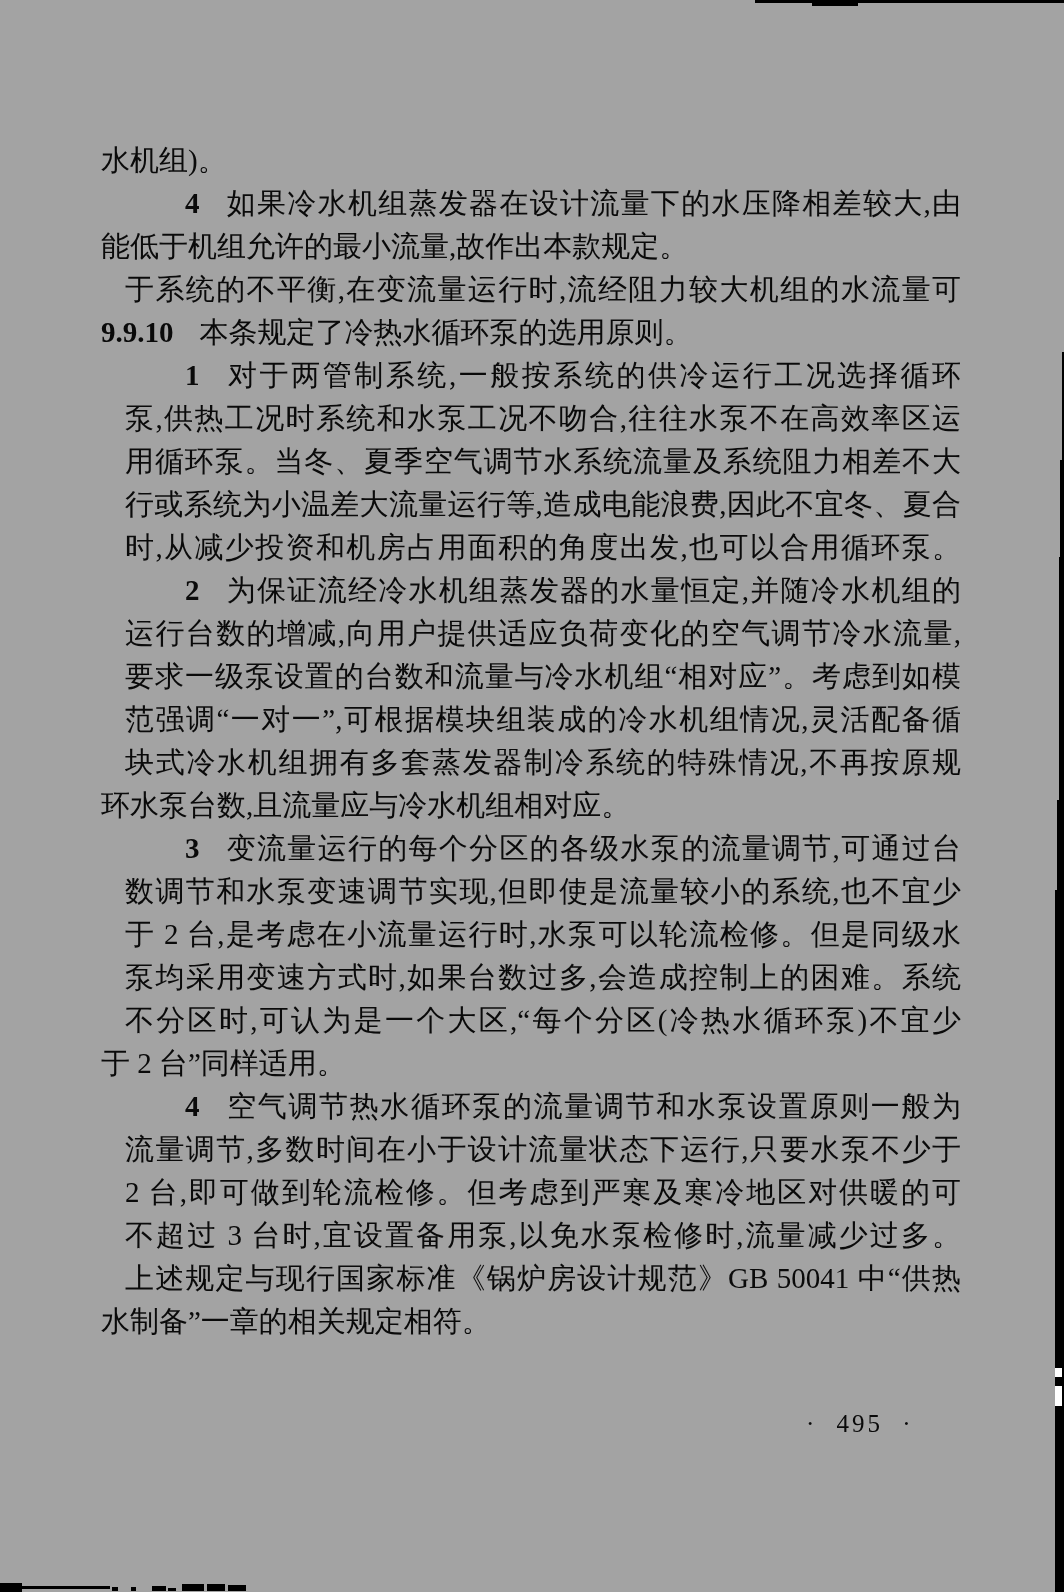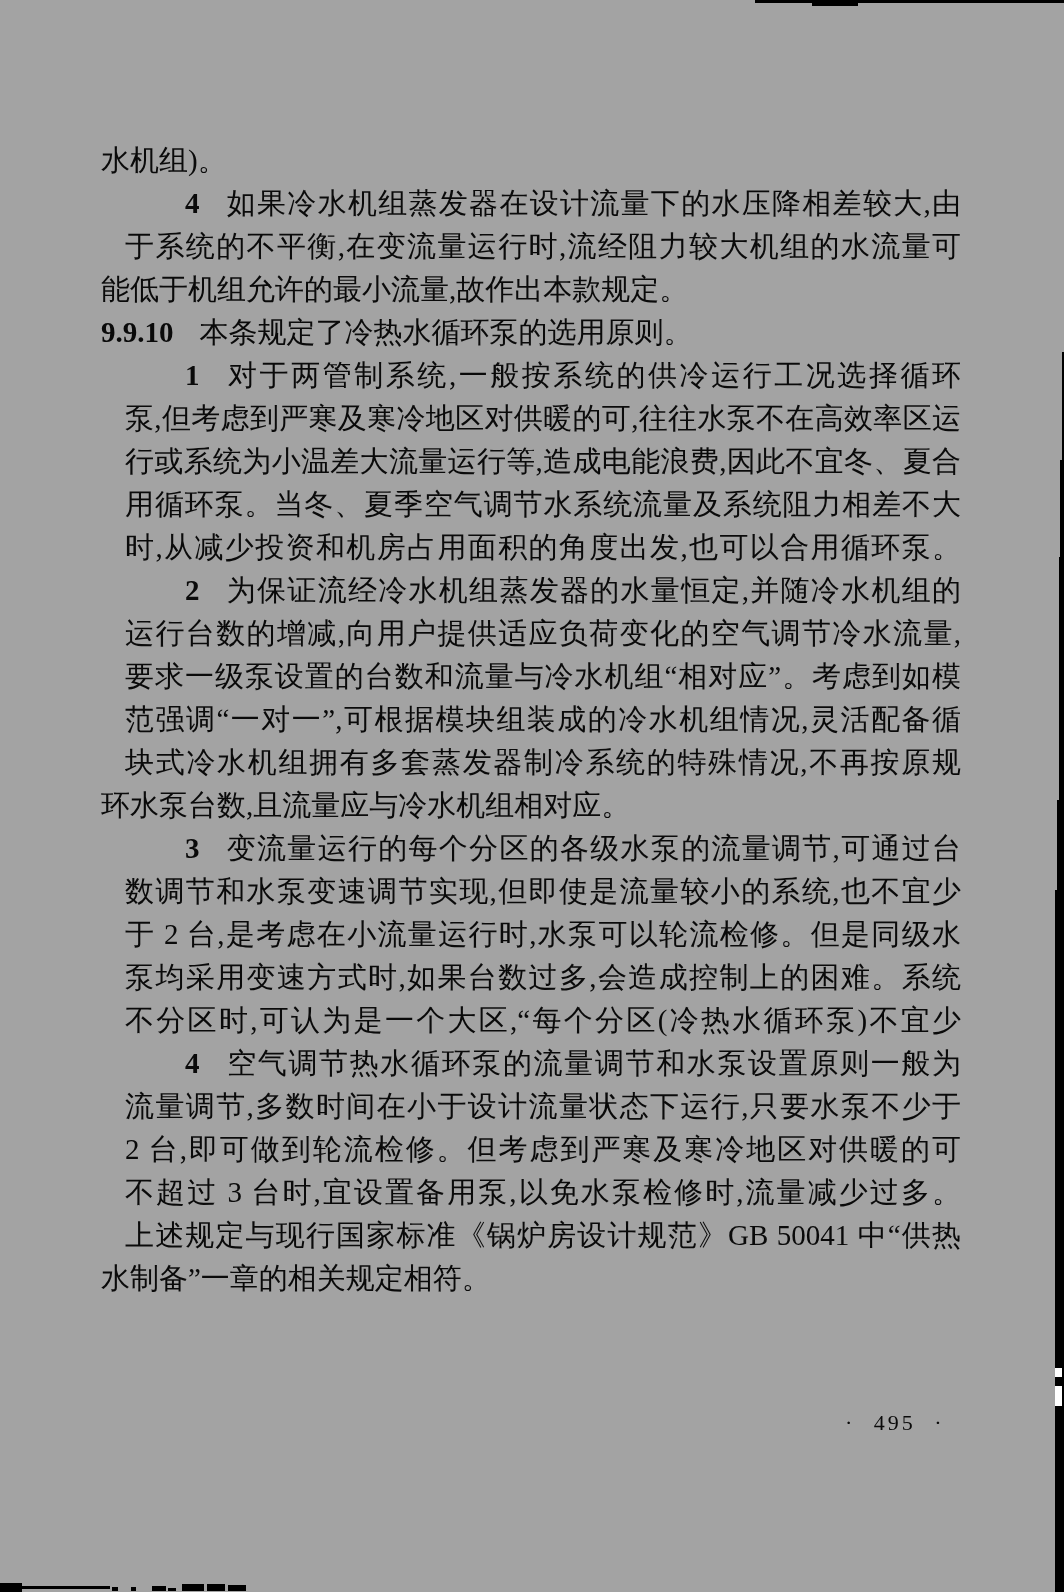--- a/index.html
+++ b/index.html
@@ -23,22 +23,22 @@
   .line.j{
     text-align:justify;
     text-align-last:justify;
     margin-left:24px;
   }
   .line.ind{text-indent:60px;}
   .seg{display:inline;}
   .seg.b{font-weight:bold;}
   .seg.gap{margin-right:26px;}
   .pagenum{
-    position:absolute;top:1410px;left:845px;
-    font-size:22px;letter-spacing:3px;word-spacing:10px;
+    position:absolute;top:1410px;left:806px;
+    font-size:25px;letter-spacing:3px;word-spacing:10px;
     color:#0a0a0a;
   }
   
   .art{position:absolute;background:#000;}
   .art.white{background:#fff;}
   .a-top-bar{left:755px;top:0;width:309px;height:3px;}
   .a-top-tick{left:812px;top:3px;width:46px;height:3px;}
   .a-r1{right:0;top:352px;width:2px;height:108px;}
   .a-r2{right:0;top:460px;width:4px;height:97px;}
   .a-r3{right:0;top:557px;width:5px;height:243px;}
@@ -57,39 +57,40 @@
   .a-b9{left:228px;top:1585px;width:18px;height:6px;}
 </style>
 </head>
 <body>
 
 <div class="page">
 
   <div class="textblock" id="textblock">
       <div class="line"><span class="seg">水机组)。</span></div>
       <div class="line j ind"><span class="seg b gap">4</span><span class="seg">如果冷水机组蒸发器在设计流量下的水压降相差较大,由</span></div>
+      <div class="line"><span class="seg">能低于机组允许的最小流量,故作出本款规定。</span></div>
       <div class="line j"><span class="seg">于系统的不平衡,在变流量运行时,流经阻力较大机组的水流量可</span></div>
-      <div class="line"><span class="seg">能低于机组允许的最小流量,故作出本款规定。</span></div>
       <div class="line"><span class="seg b gap">9.9.10</span><span class="seg">本条规定了冷热水循环泵的选用原则。</span></div>
       <div class="line j ind"><span class="seg b gap">1</span><span class="seg">对于两管制系统,一般按系统的供冷运行工况选择循环</span></div>
-      <div class="line j"><span class="seg">泵,但考虑到严寒及寒冷地区对供暖的可,往往水泵不在高效率区运</span></div>
+      <div class="line j"><span class="seg">泵,供热工况时系统和水泵工况不吻合,往往水泵不在高效率区运</span></div>
+      <div class="line j"><span class="seg">用循环泵。当冬、夏季空气调节水系统流量及系统阻力相差不大</span></div>
       <div class="line j"><span class="seg">行或系统为小温差大流量运行等,造成电能浪费,因此不宜冬、夏合</span></div>
-      <div class="line j"><span class="seg">用循环泵。当冬、夏季空气调节水系统流量及系统阻力相差不大</span></div>
       <div class="line j"><span class="seg">时,从减少投资和机房占用面积的角度出发,也可以合用循环泵。</span></div>
       <div class="line j ind"><span class="seg b gap">2</span><span class="seg">为保证流经冷水机组蒸发器的水量恒定,并随冷水机组的</span></div>
       <div class="line j"><span class="seg">运行台数的增减,向用户提供适应负荷变化的空气调节冷水流量,</span></div>
       <div class="line j"><span class="seg">要求一级泵设置的台数和流量与冷水机组“相对应”。考虑到如模</span></div>
       <div class="line j"><span class="seg">范强调“一对一”,可根据模块组装成的冷水机组情况,灵活配备循</span></div>
       <div class="line j"><span class="seg">块式冷水机组拥有多套蒸发器制冷系统的特殊情况,不再按原规</span></div>
       <div class="line"><span class="seg">环水泵台数,且流量应与冷水机组相对应。</span></div>
       <div class="line j ind"><span class="seg b gap">3</span><span class="seg">变流量运行的每个分区的各级水泵的流量调节,可通过台</span></div>
       <div class="line j"><span class="seg">数调节和水泵变速调节实现,但即使是流量较小的系统,也不宜少</span></div>
       <div class="line j"><span class="seg">于 2 台,是考虑在小流量运行时,水泵可以轮流检修。但是同级水</span></div>
       <div class="line j"><span class="seg">泵均采用变速方式时,如果台数过多,会造成控制上的困难。系统</span></div>
       <div class="line j"><span class="seg">不分区时,可认为是一个大区,“每个分区(冷热水循环泵)不宜少</span></div>
+      <div class="line"><span class="seg">于 2 台”同样适用。</span></div>
       <div class="line j ind"><span class="seg b gap">4</span><span class="seg">空气调节热水循环泵的流量调节和水泵设置原则一般为</span></div>
       <div class="line j"><span class="seg">流量调节,多数时间在小于设计流量状态下运行,只要水泵不少于</span></div>
       <div class="line j"><span class="seg">2 台,即可做到轮流检修。但考虑到严寒及寒冷地区对供暖的可</span></div>
       <div class="line j"><span class="seg">不超过 3 台时,宜设置备用泵,以免水泵检修时,流量减少过多。</span></div>
       <div class="line j"><span class="seg">上述规定与现行国家标准《锅炉房设计规范》GB 50041 中“供热热</span></div>
       <div class="line"><span class="seg">水制备”一章的相关规定相符。</span></div>
     </div>
 
   <div class="pagenum">· 495 ·</div>
 

